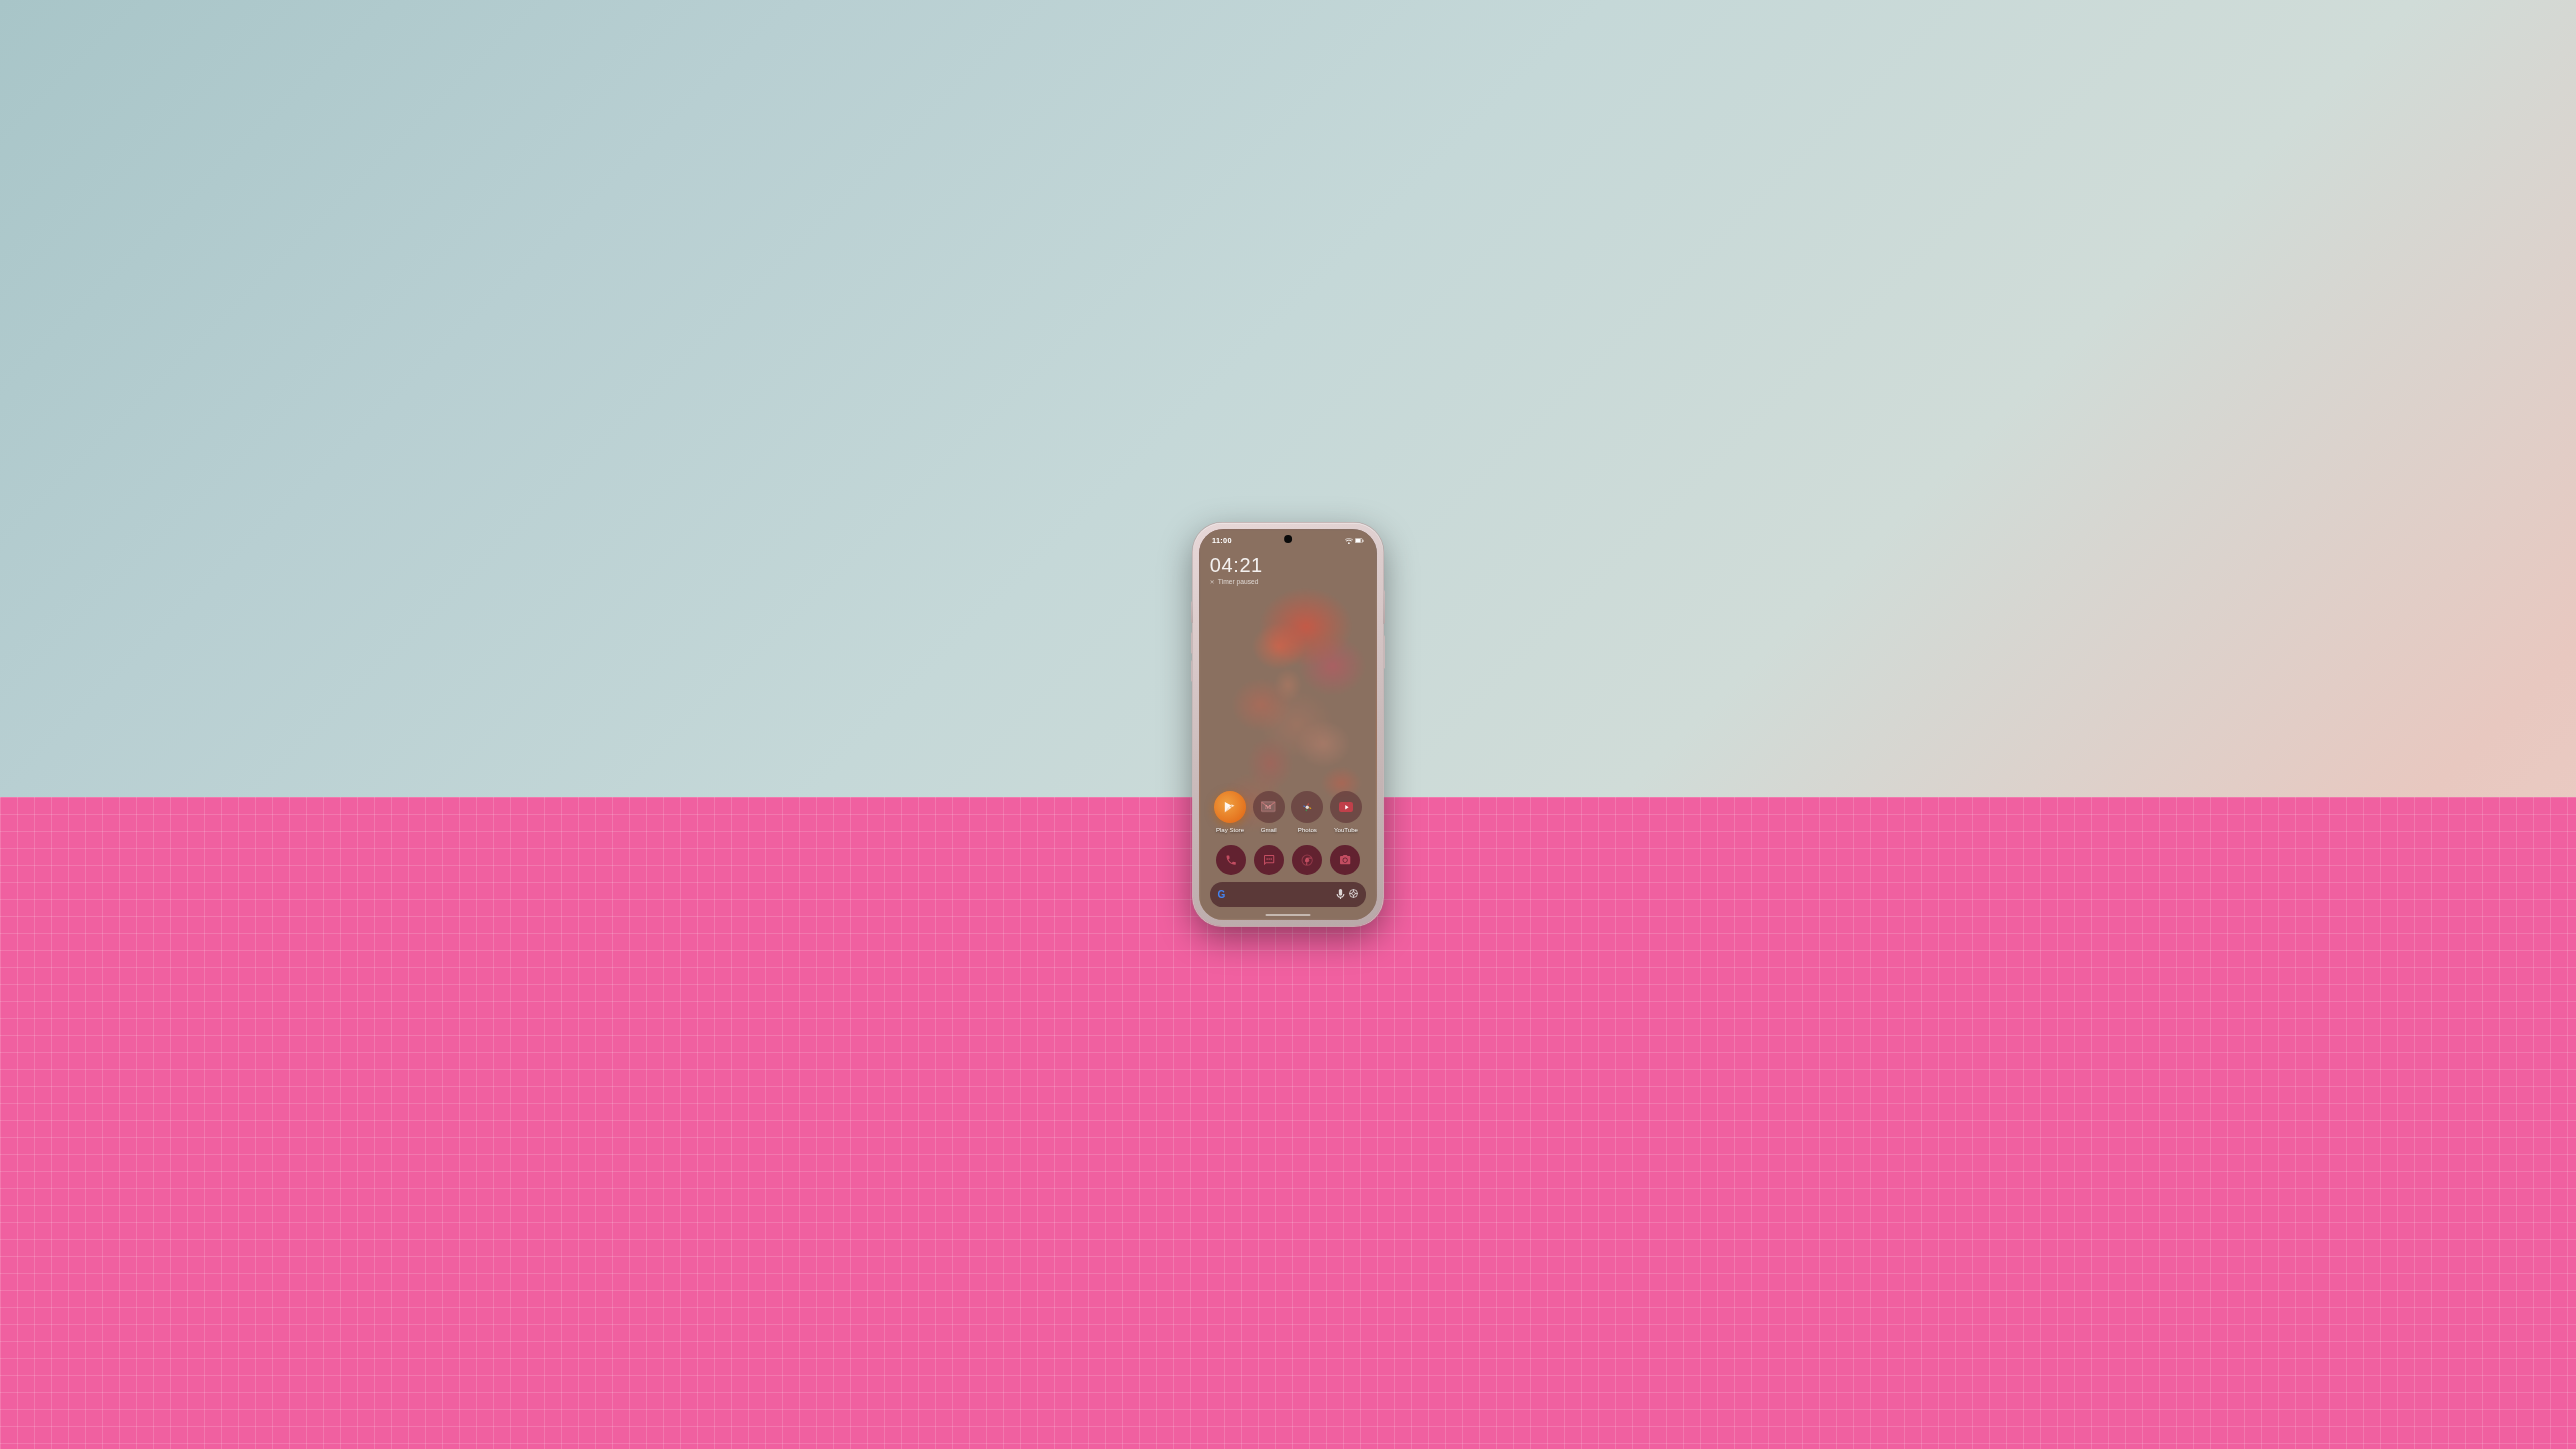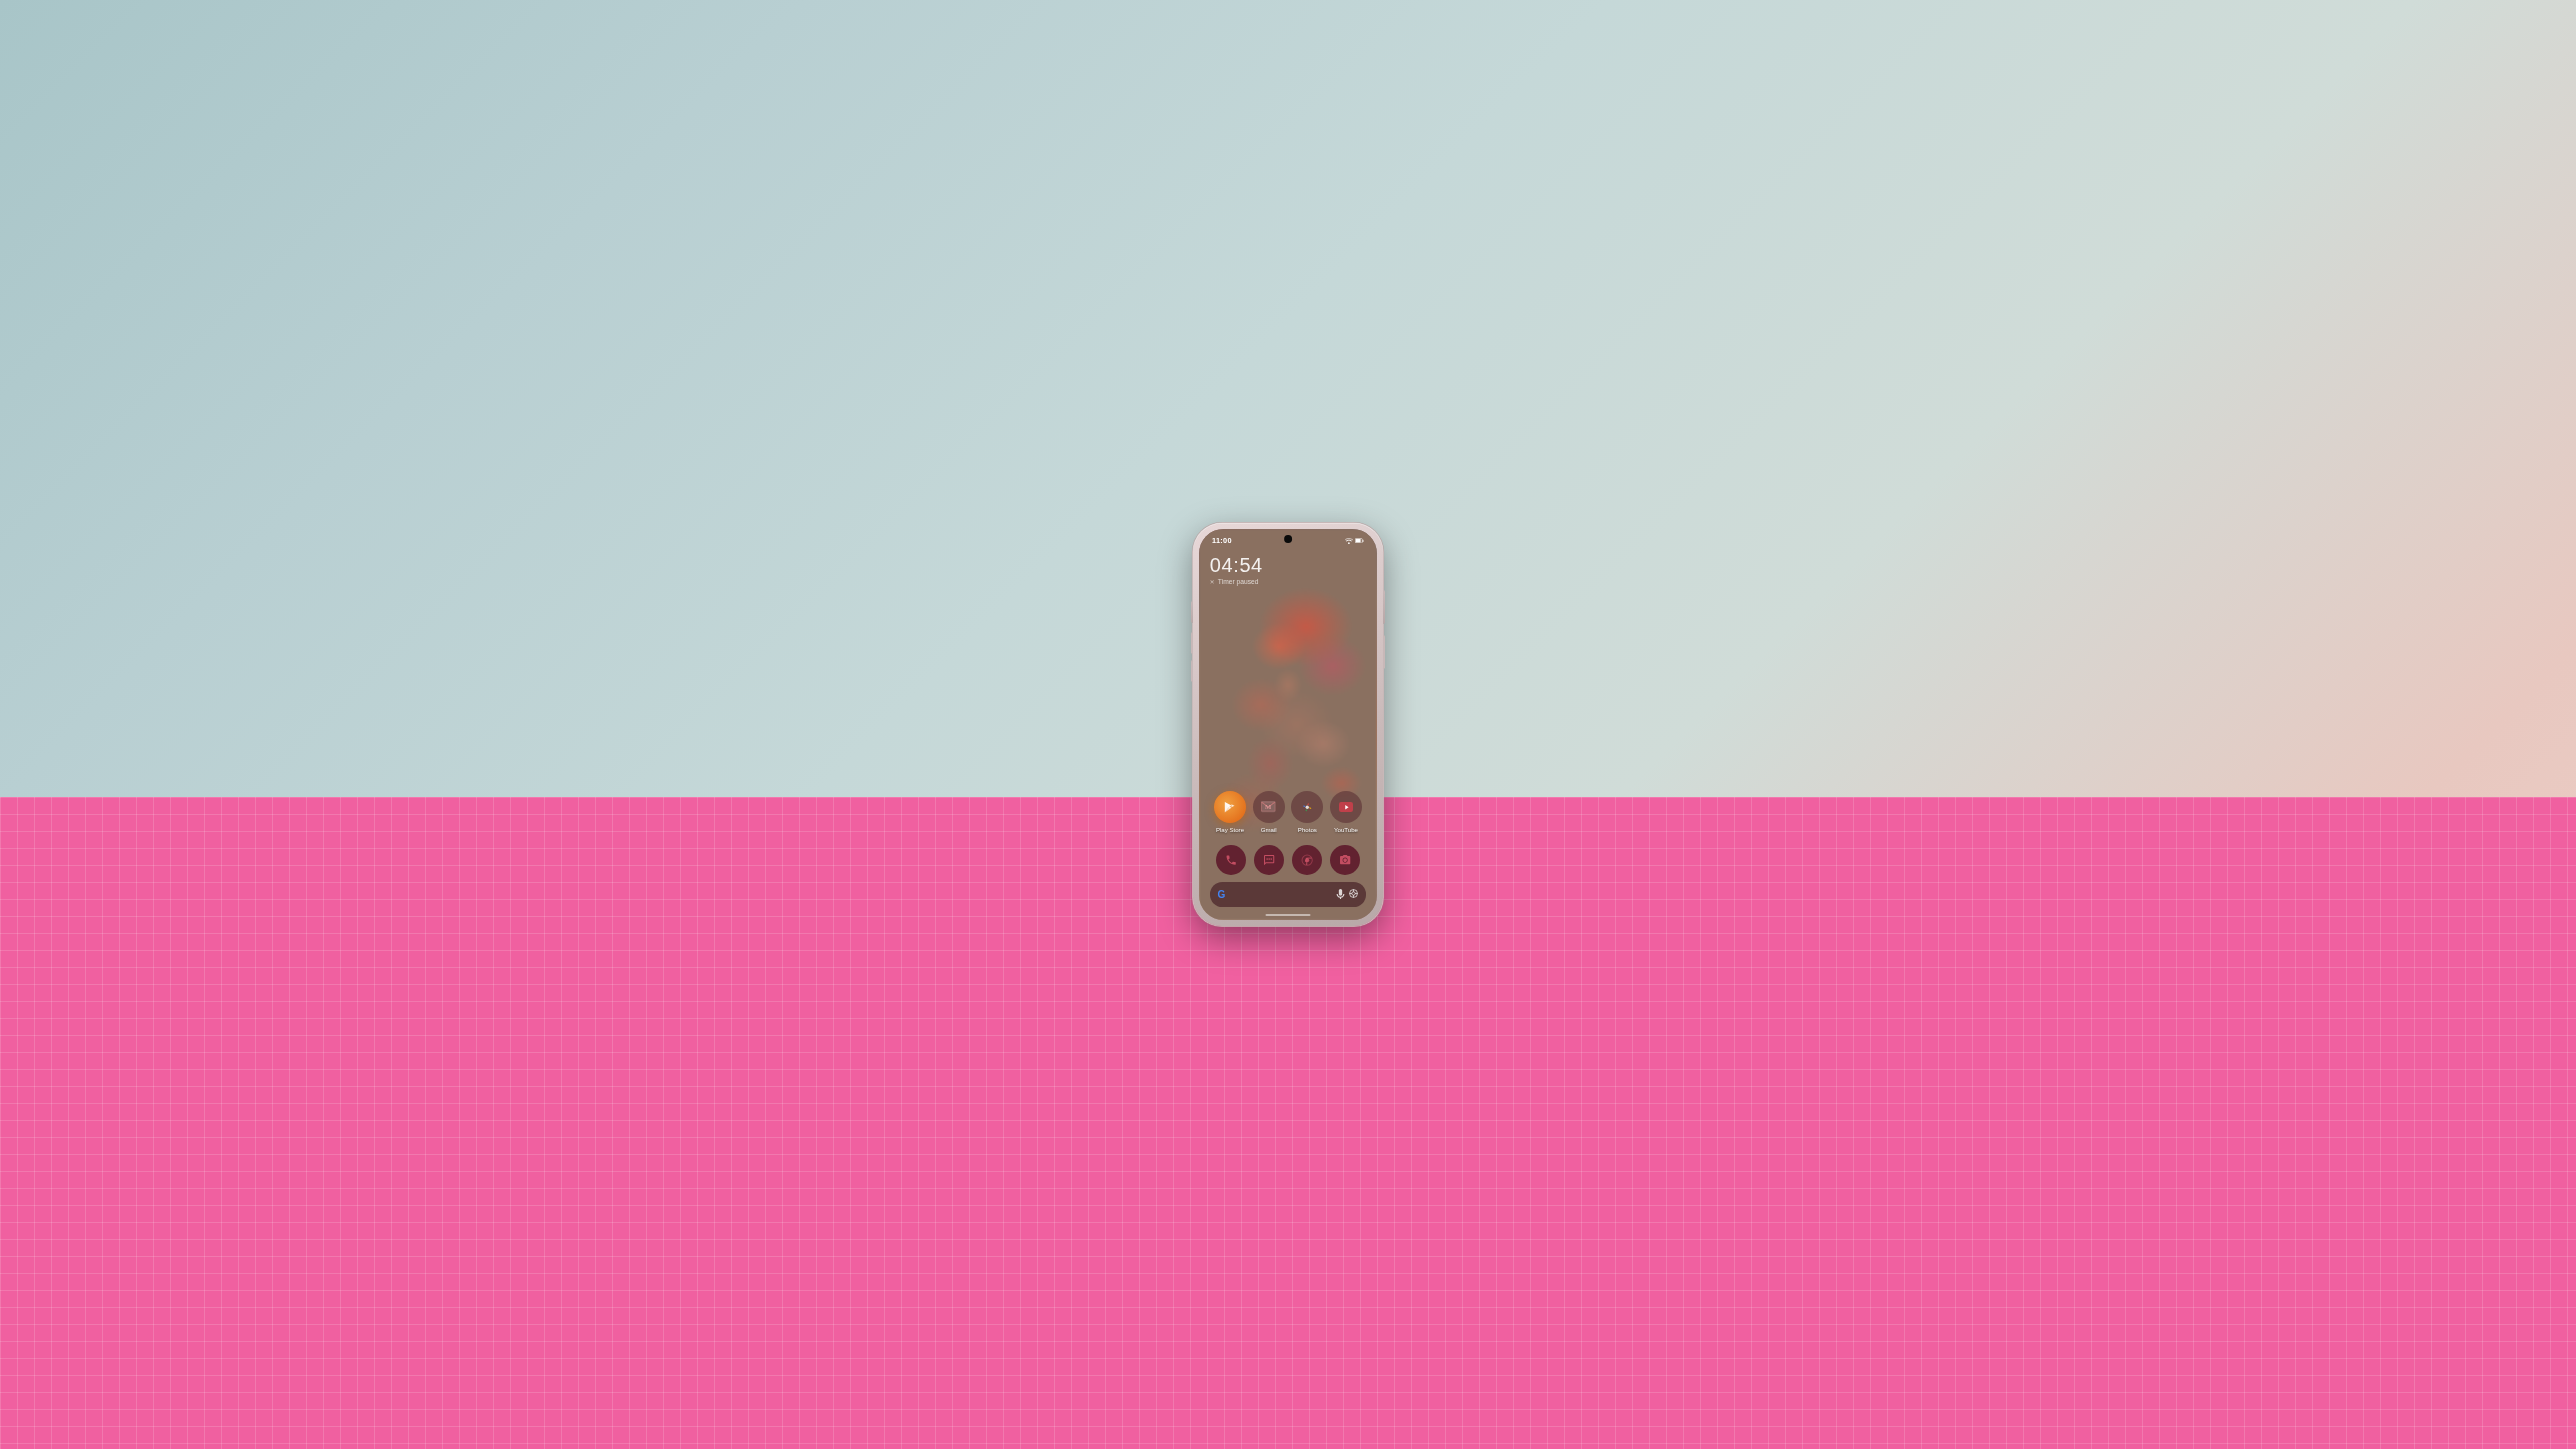--- a/index.html
+++ b/index.html
@@ -348,21 +348,21 @@
               <svg width="9" height="5.6" viewBox="0 0 16 10" fill="white">
                 <rect x="0" y="1" width="13" height="8" rx="1.5" stroke="white" stroke-width="1" fill="none"></rect>
                 <rect x="1" y="2" width="9" height="6" rx="0.5" fill="white"></rect>
                 <rect x="13.5" y="3" width="1.5" height="4" rx="0.5" fill="white"></rect>
               </svg>
             </span>
           </div>
         </div>
 
         <div class="notification-area">
-          <div class="timer-display">04:54</div>
+          <div class="timer-display">04:21</div>
           <div class="timer-status">
             <span class="timer-x-icon">✕</span>
             <span class="timer-status-text">Timer paused</span>
           </div>
         </div>
 
         <div class="main-content"></div>
 
         <div class="app-dock-top">
 

